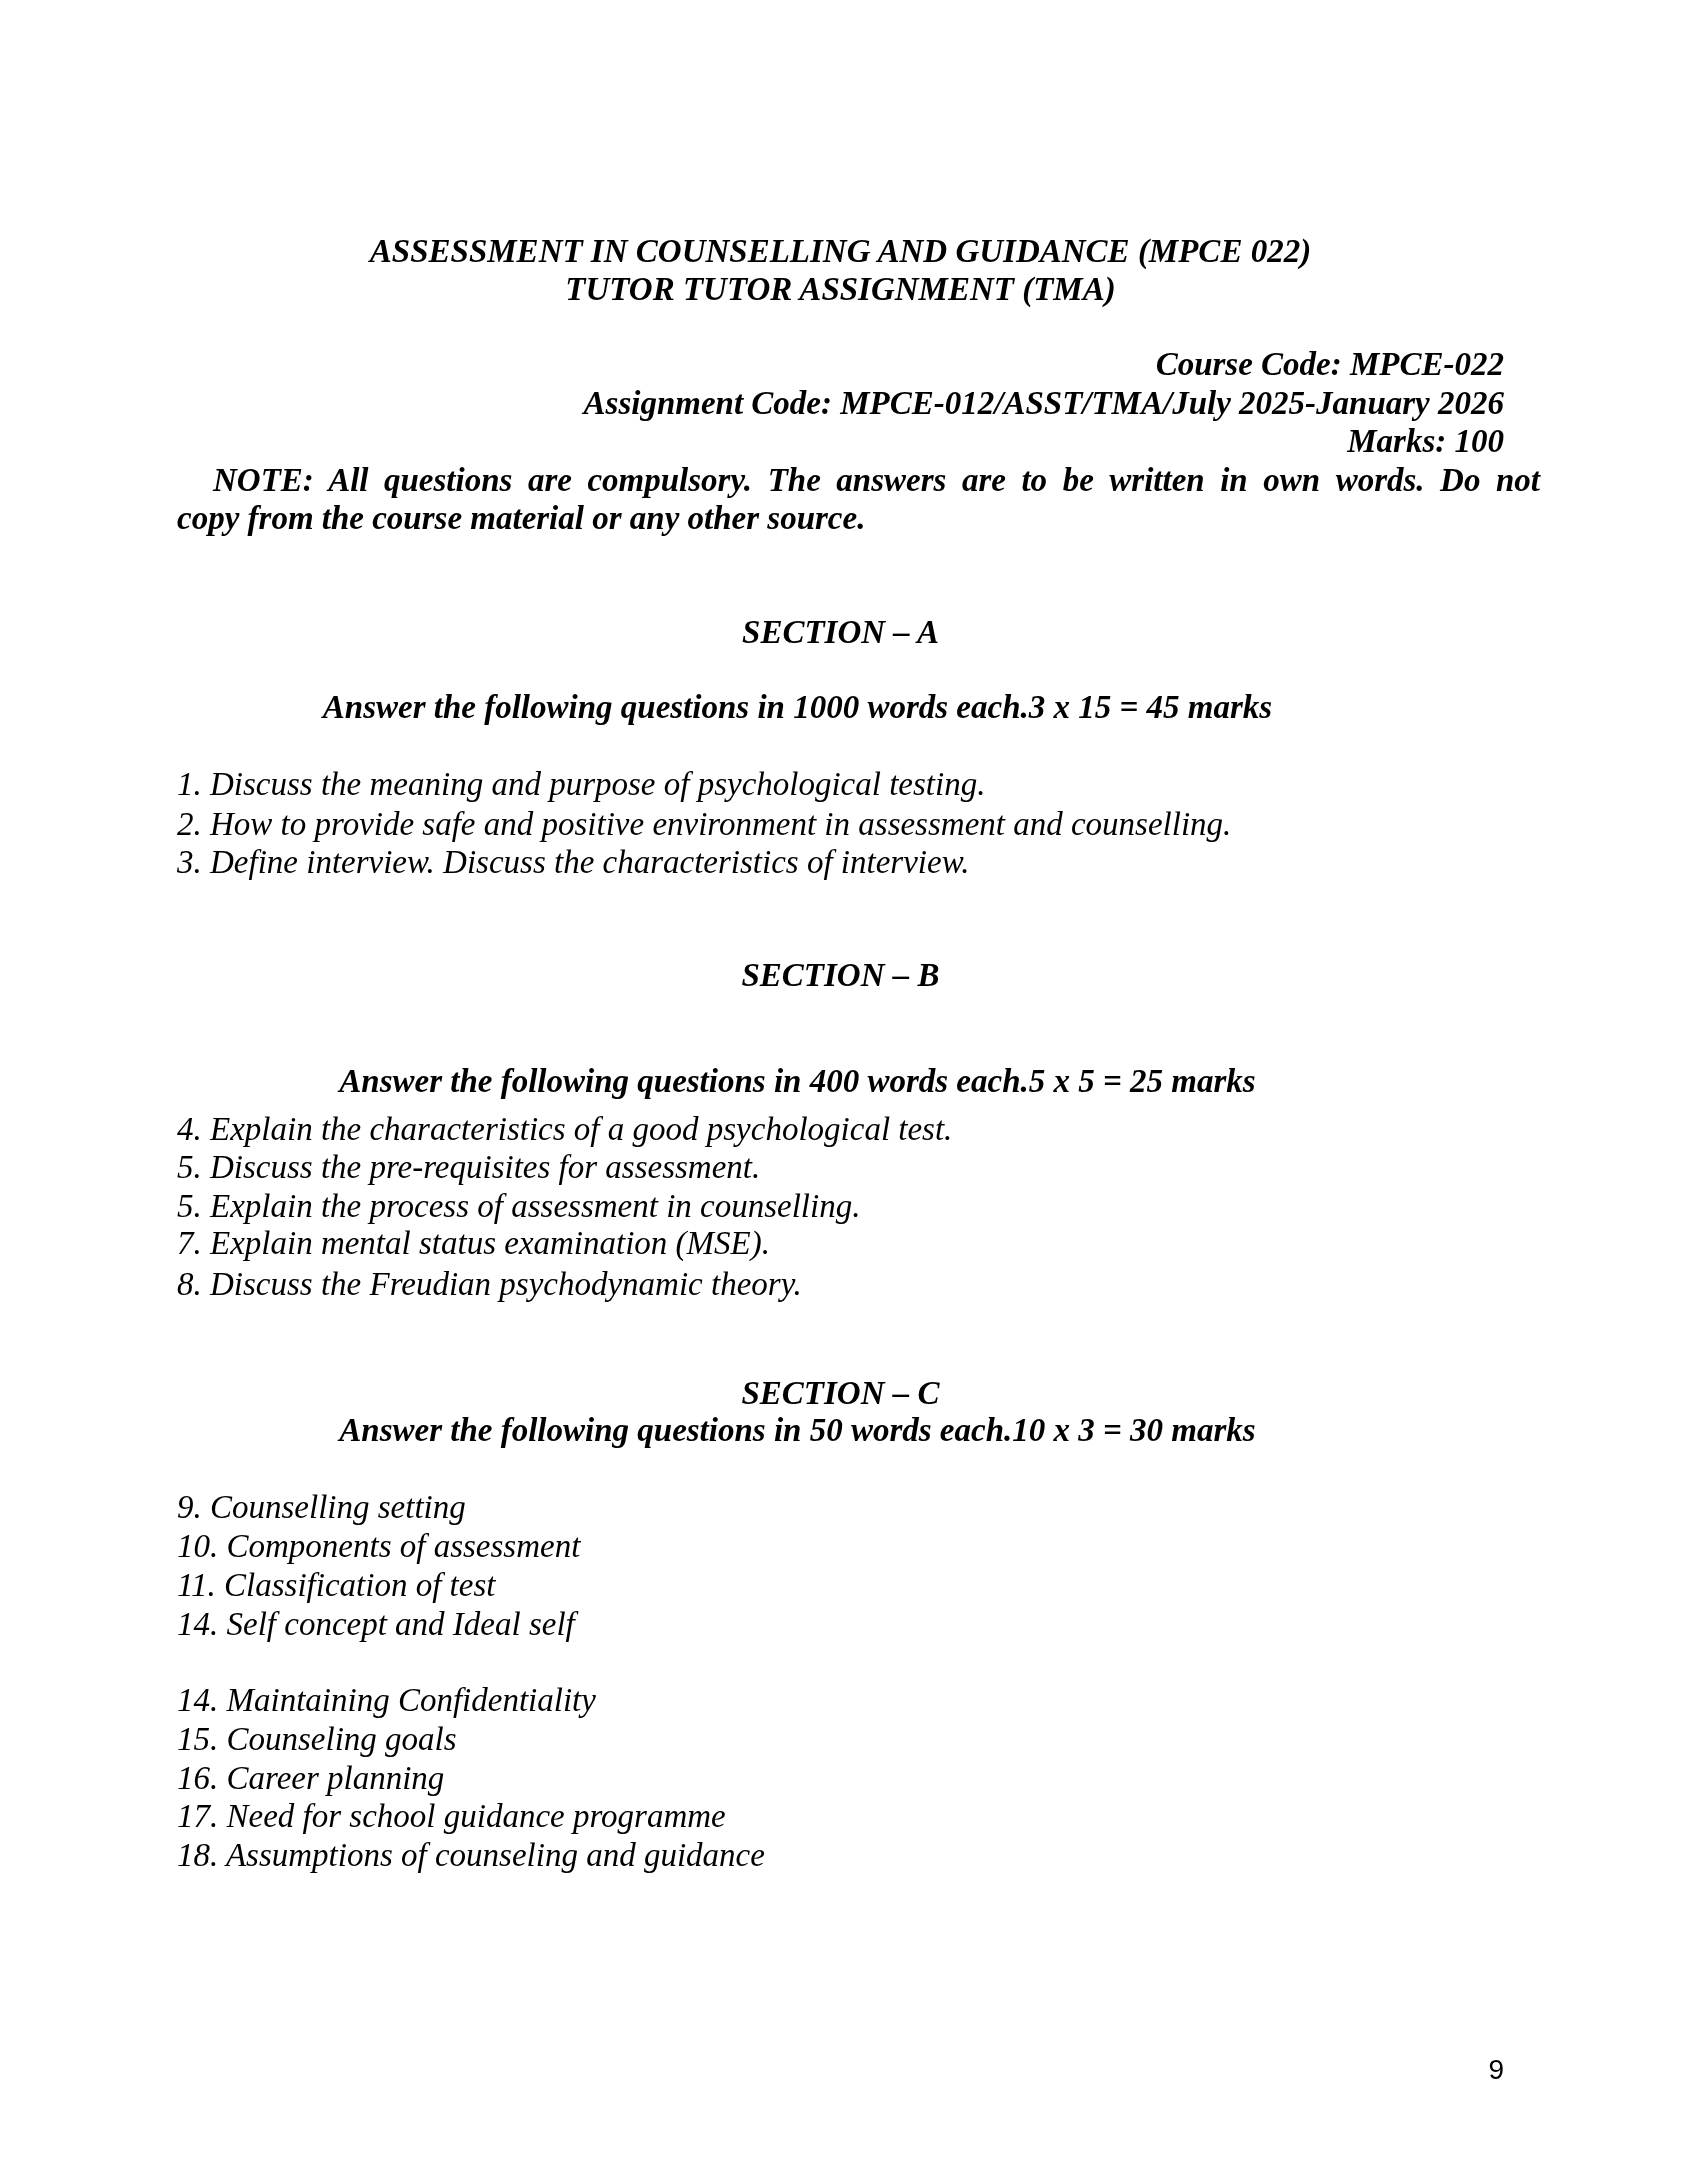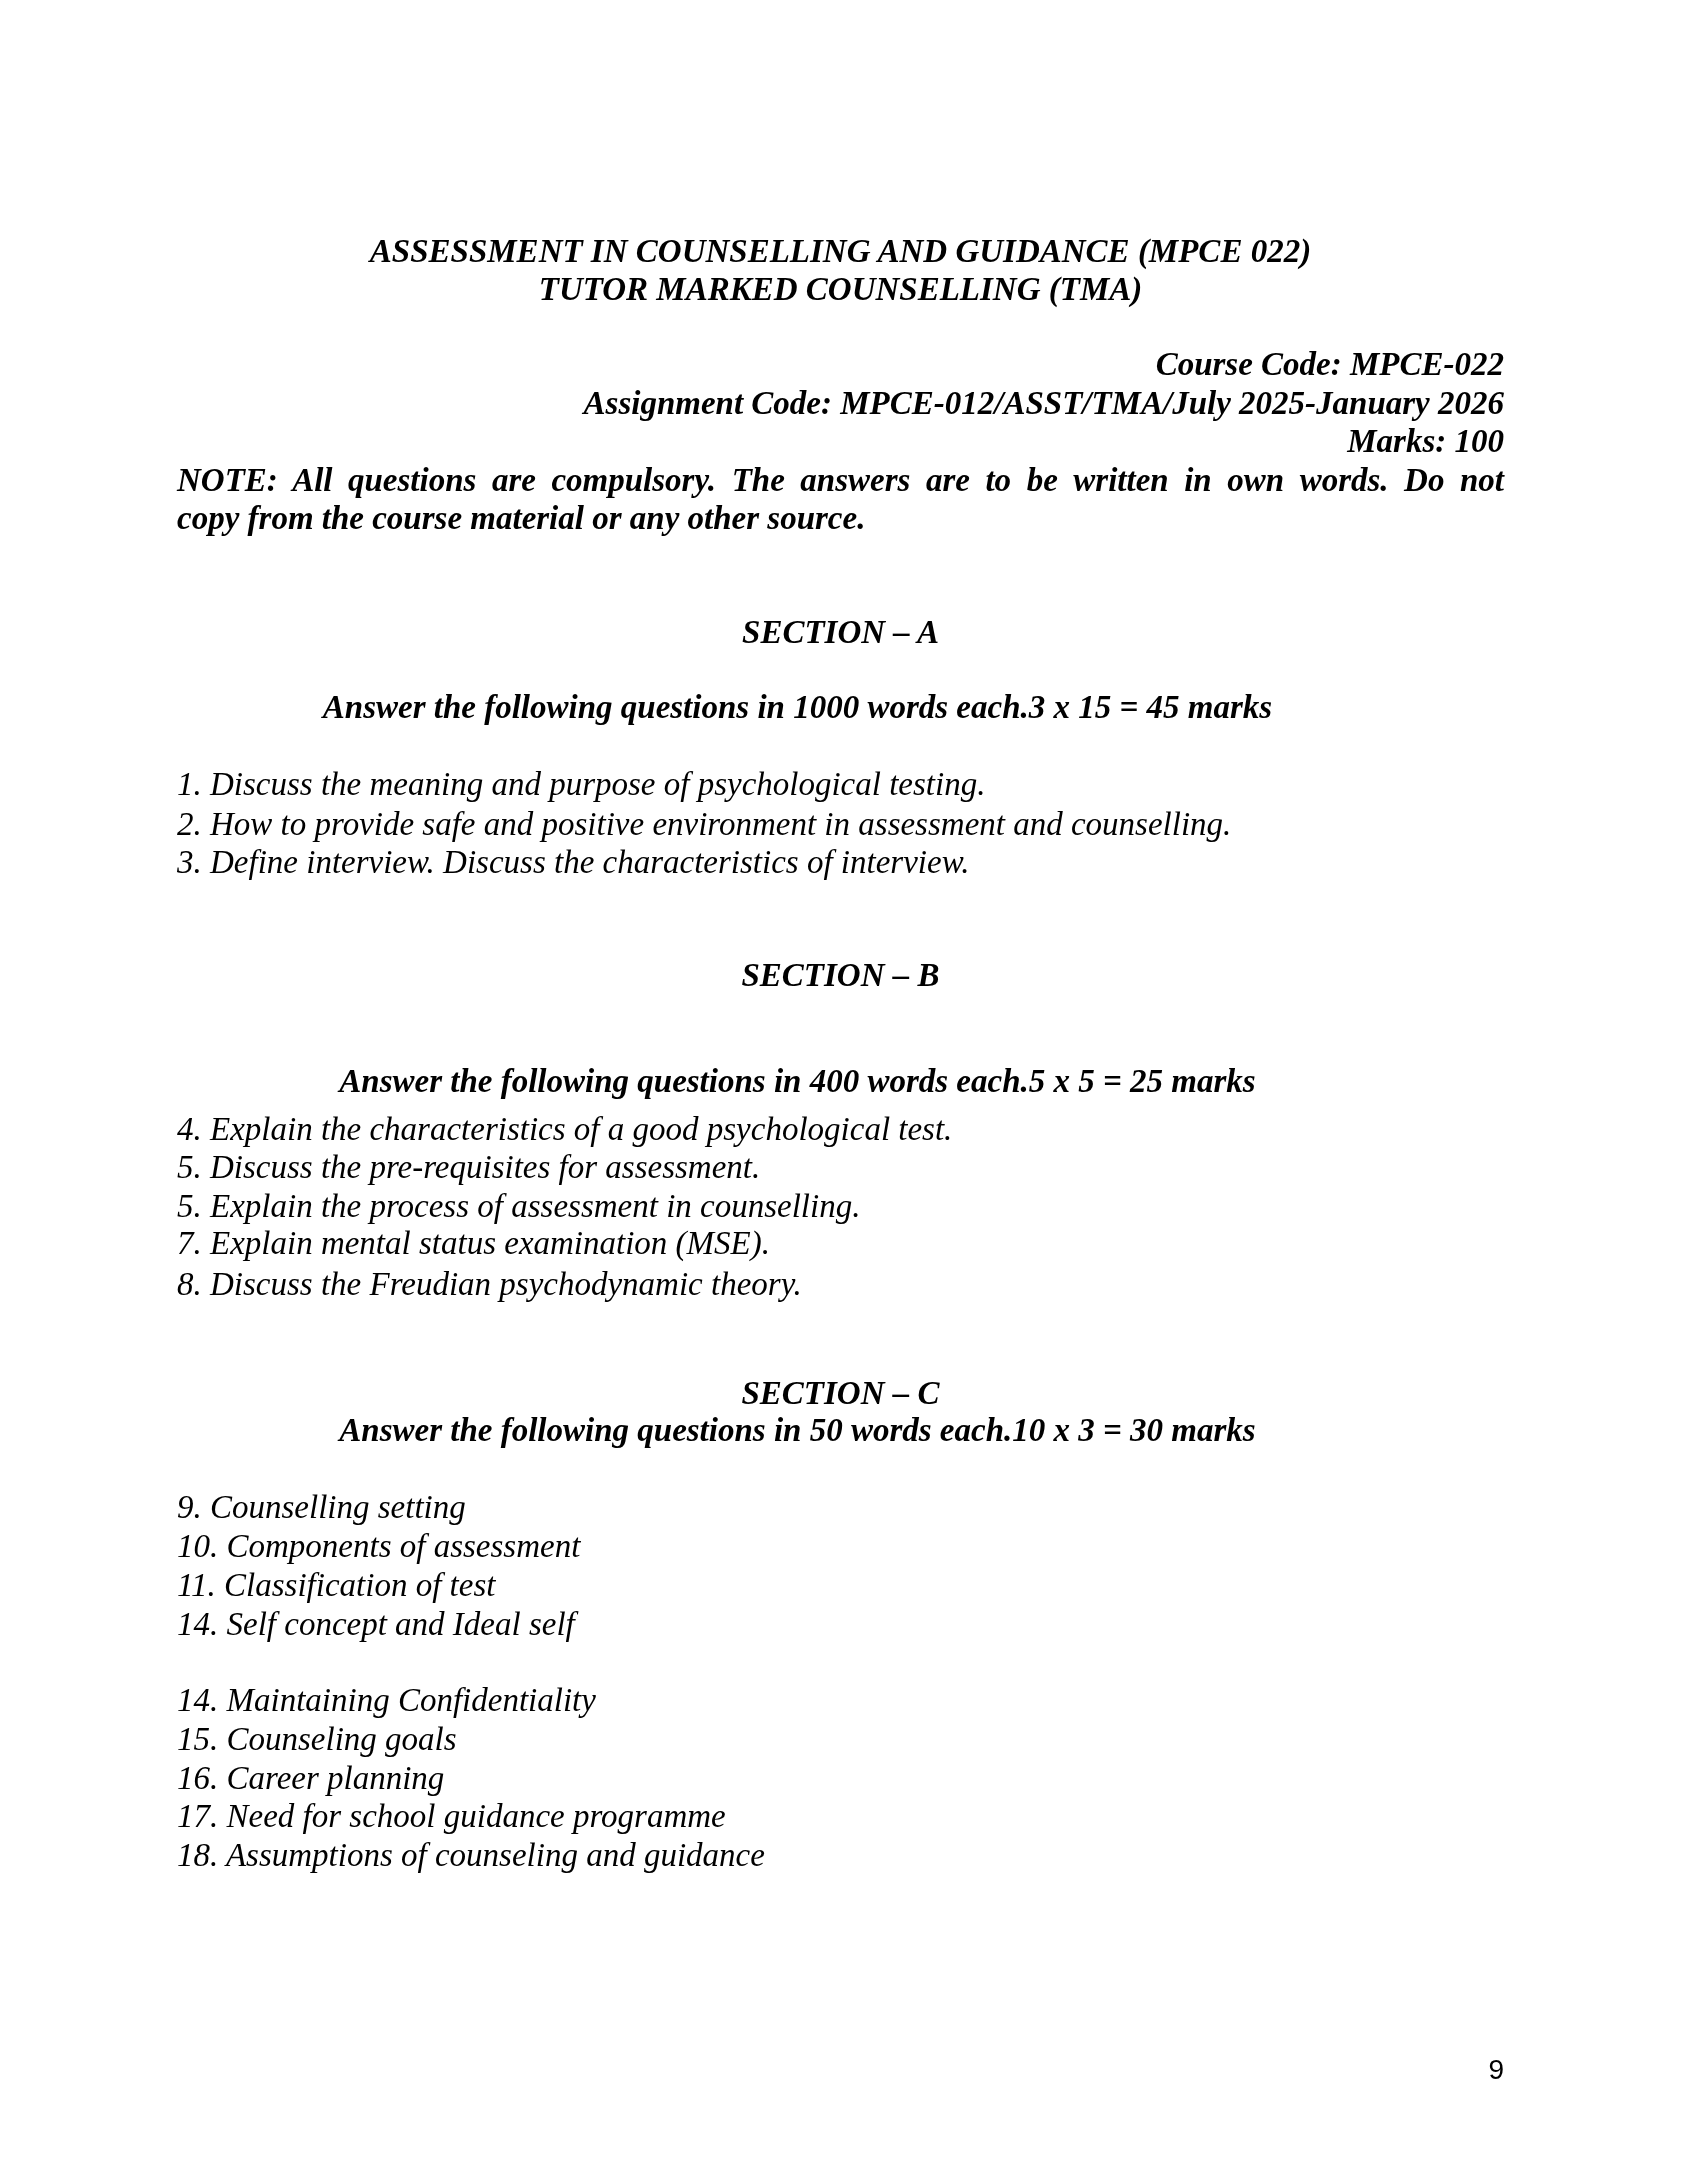--- a/index.html
+++ b/index.html
@@ -14,21 +14,21 @@
     line-height: 1;
   }
   .line {
     position: absolute;
     left: 177px;
     width: 1327px;
     line-height: 1;
     white-space: nowrap;
     font-style: italic;
   }
-  .wrapline { white-space: normal; }
+  .wrapline { white-space: normal; margin-left: 36px; }
   .center { text-align: center; }
   .right  { text-align: right; }
   .bold   { font-weight: bold; }
   .justify-full { text-align: justify; text-align-last: justify; }
   .ansrow {
     display: flex;
     justify-content: center;
     align-items: baseline;
     box-sizing: border-box;
     padding-right: 86px;
@@ -43,21 +43,21 @@
     font-size: 28px;
     line-height: 1;
   }
 </style>
 </head>
 <body>
 
 <div class="page">
 
   <div class="line center bold" style="top:235px">ASSESSMENT IN COUNSELLING AND GUIDANCE (MPCE 022)</div>
-  <div class="line center bold" style="top:273px">TUTOR MARKED COUNSELLING (TMA)</div>
+  <div class="line center bold" style="top:273px">TUTOR TUTOR ASSIGNMENT (TMA)</div>
 
   <div class="line right bold" style="top:348px">Course Code: MPCE-022</div>
   <div class="line right bold" style="top:387px">Assignment Code: MPCE-012/ASST/TMA/July 2025-January 2026</div>
   <div class="line right bold" style="top:425px">Marks: 100</div>
 
   <div class="line wrapline bold justify-full" style="top:464px">NOTE: All questions are compulsory. The answers are to be written in own words. Do not</div>
   <div class="line center bold" style="top:616px">SECTION – A</div>
 
   <div class="line bold" style="top:502px">copy from the course material or any other source.</div>
   <div class="line ansrow" style="top:691px">

